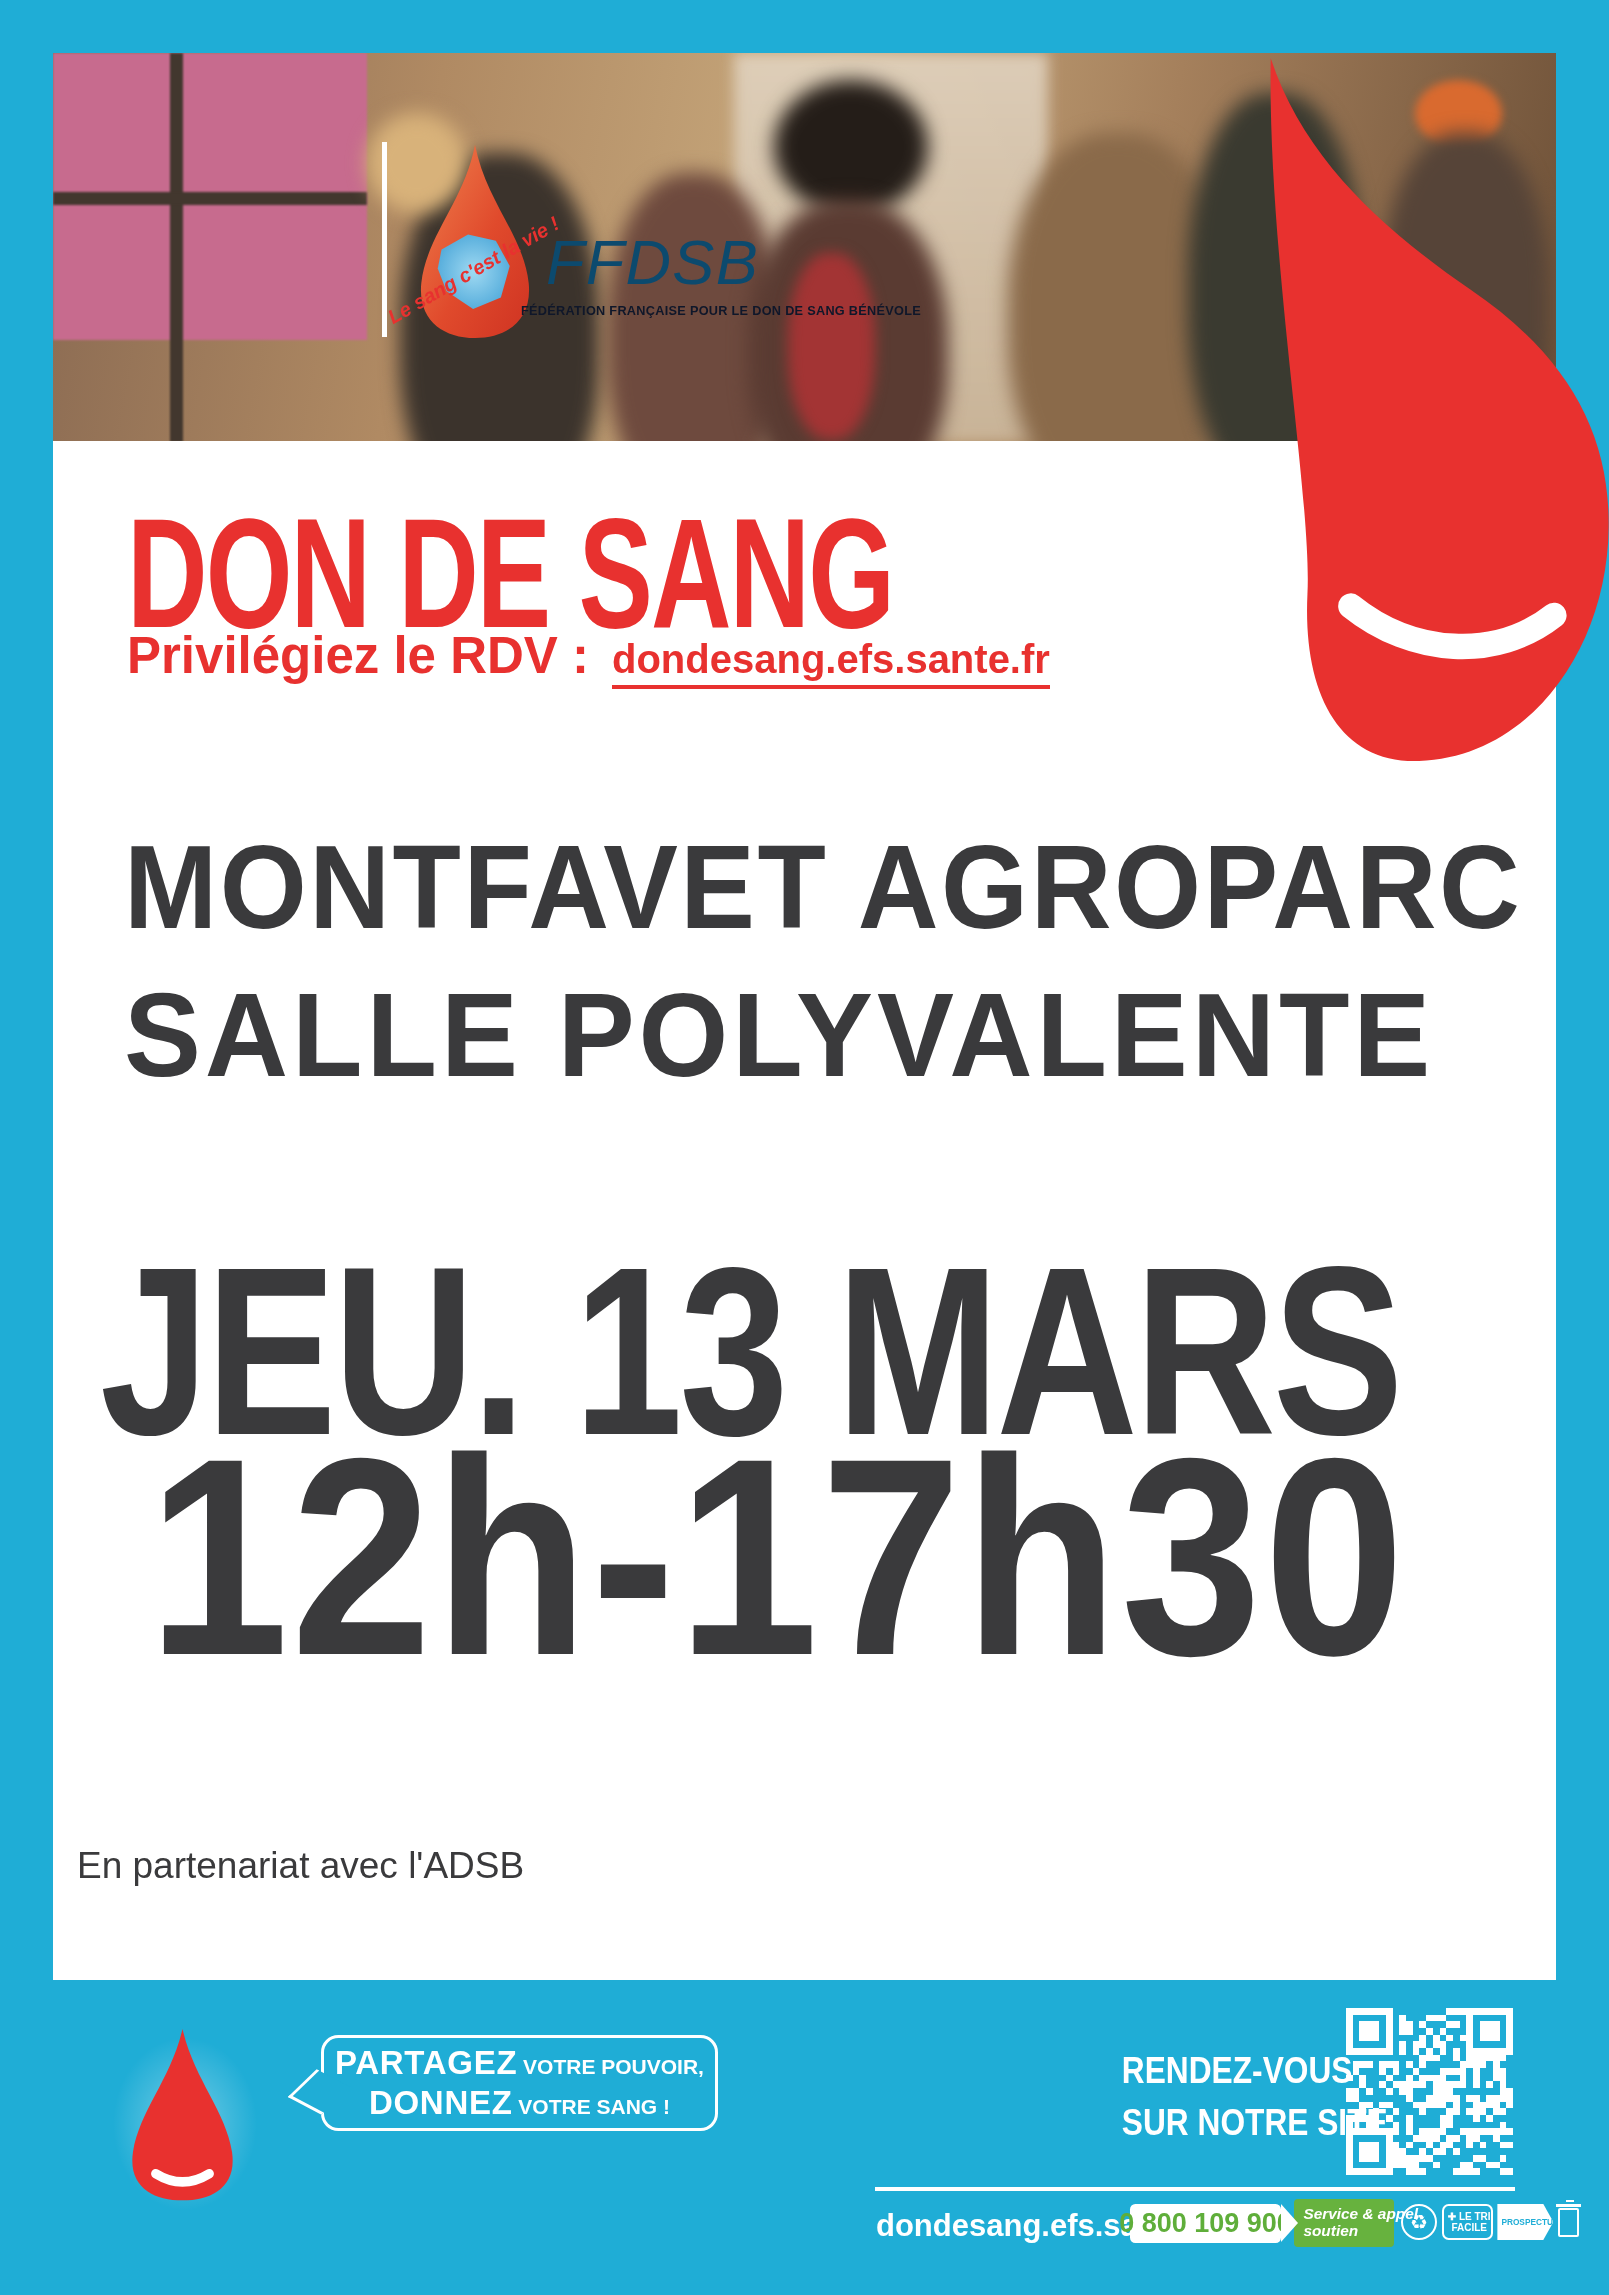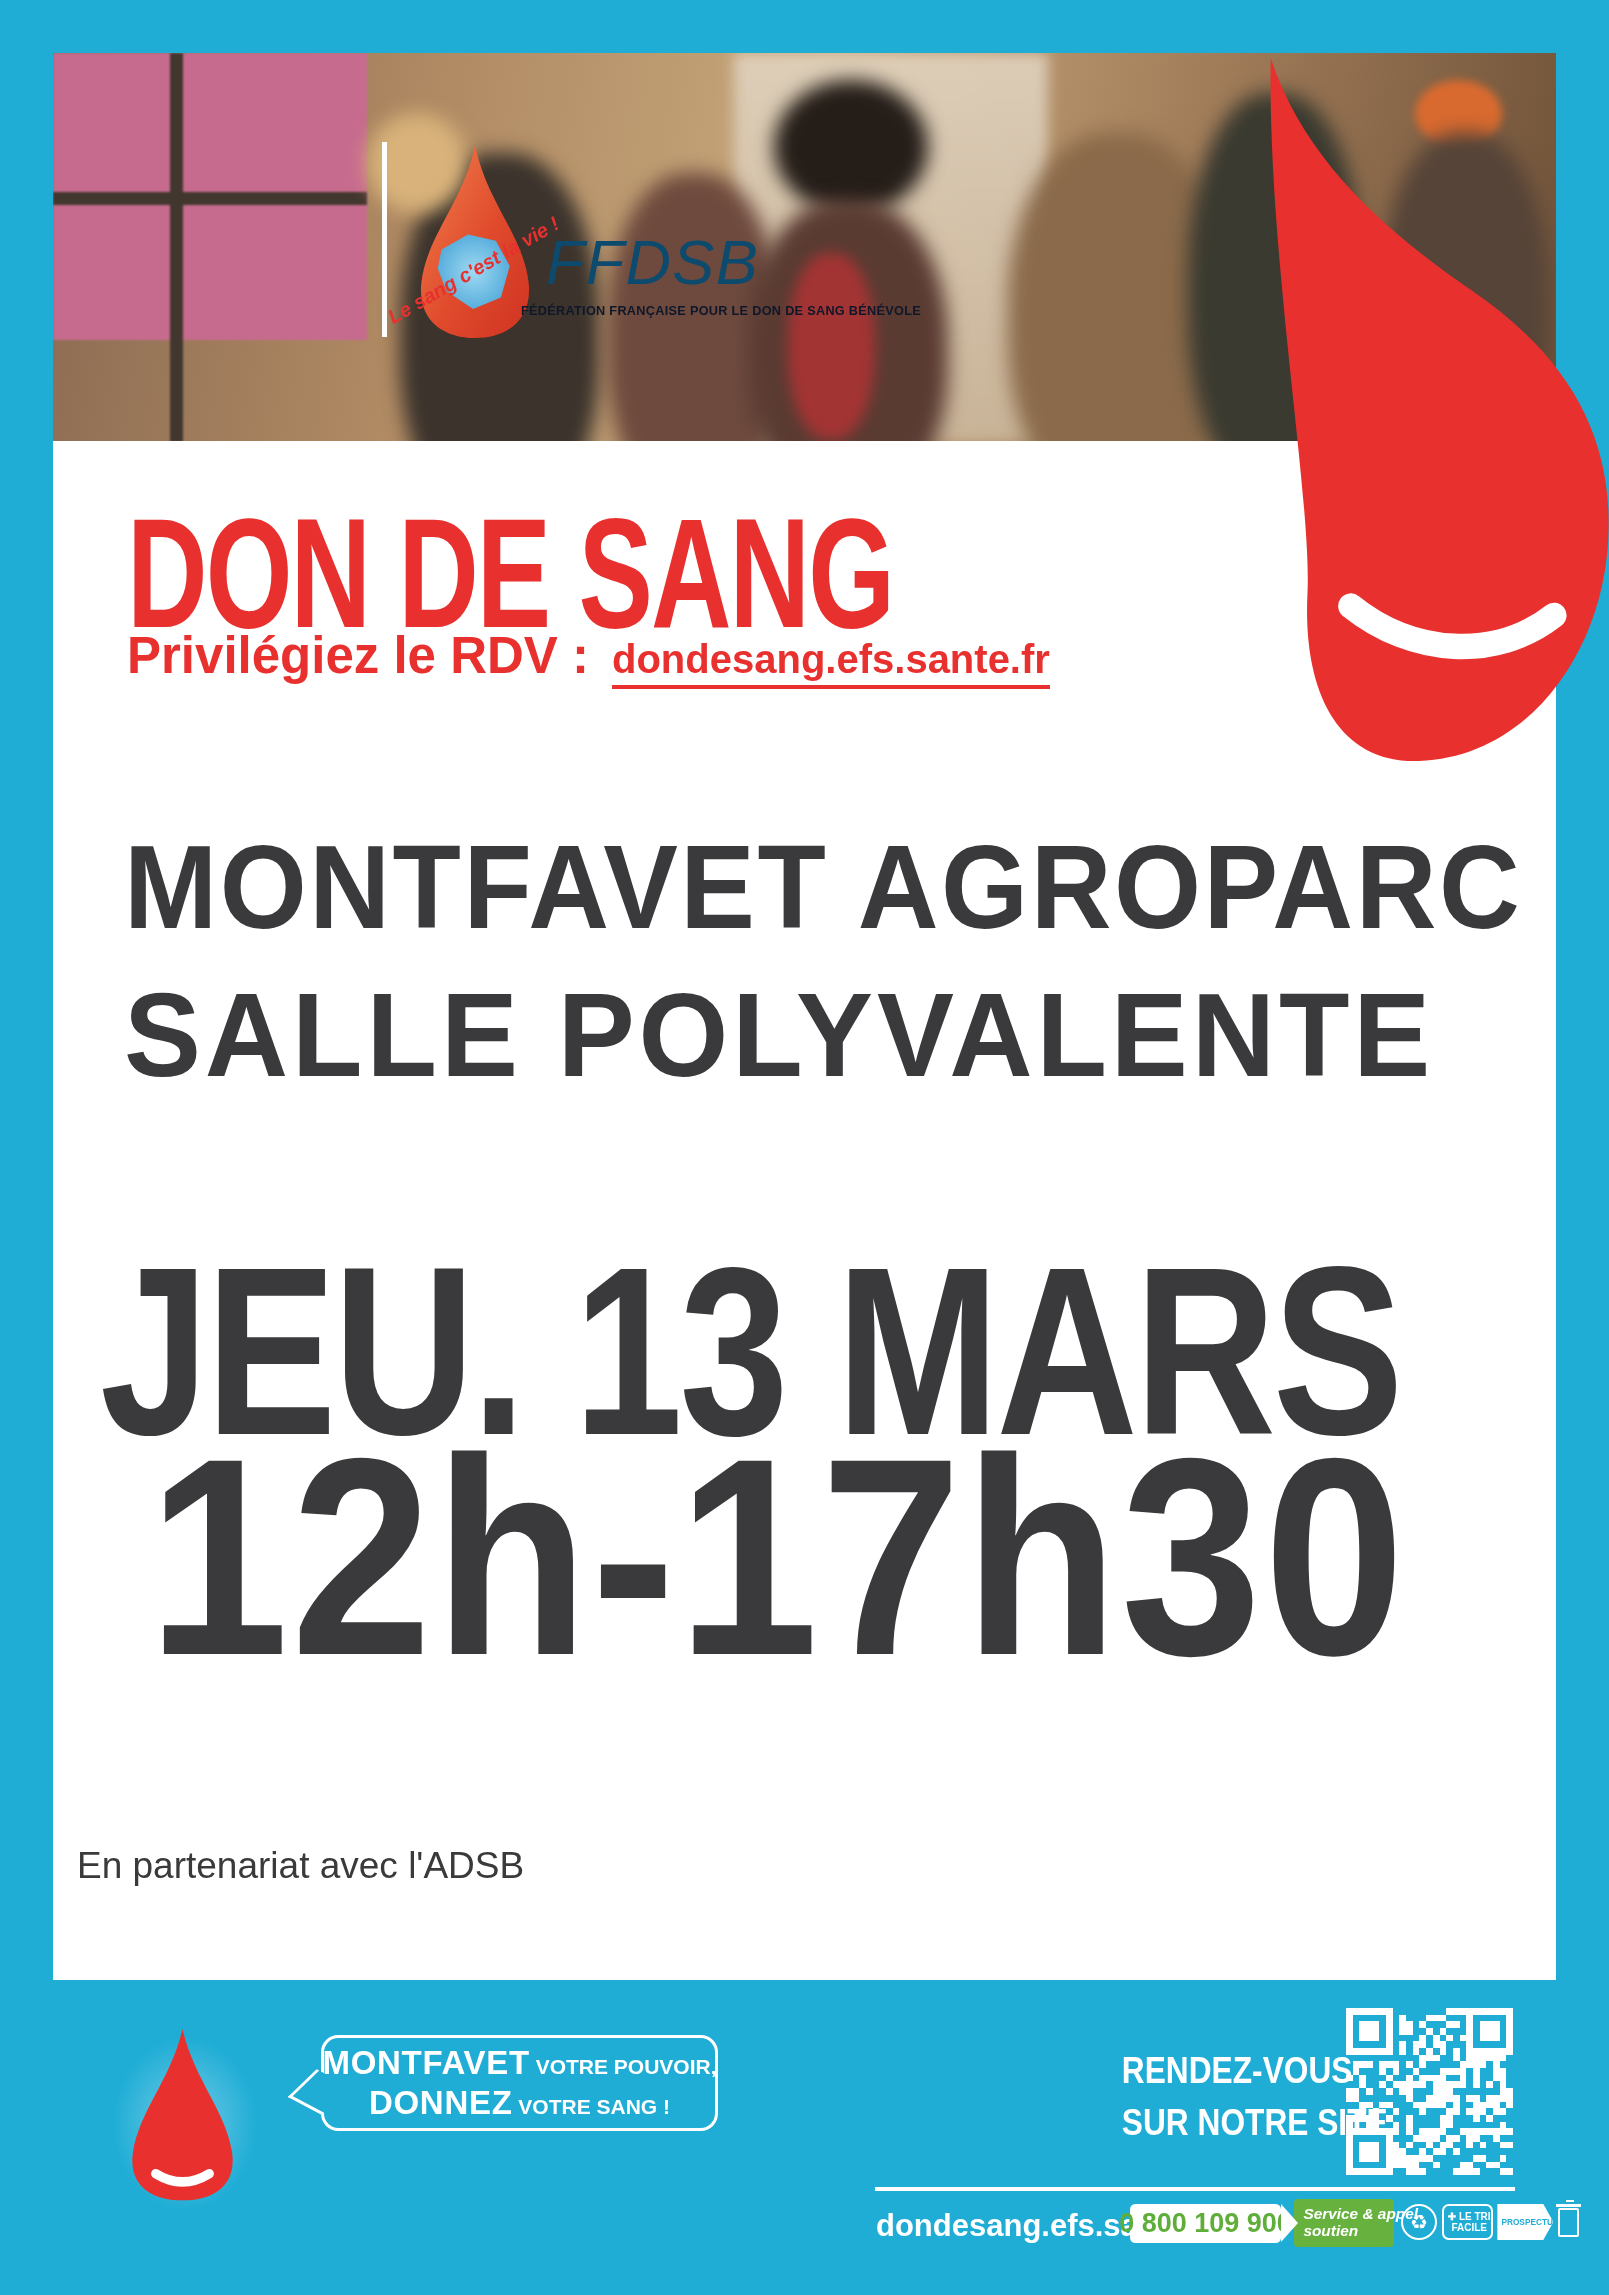--- a/index.html
+++ b/index.html
@@ -156,21 +156,21 @@
   <div class="partner-left">En partenariat avec l'ADSB</div>
 
   <div class="drop-glow"></div>
   <svg class="small-drop" viewBox="0 0 200 280">
     <path d="M100,6 C118,85 168,135 178,200 C186,255 146,276 100,276 C54,276 14,255 22,200 C32,135 82,85 100,6 Z" fill="#e8312f"></path>
     <path d="M58,234 Q100,260 142,234" fill="none" stroke="#ffffff" stroke-width="15" stroke-linecap="round"></path>
   </svg>
 
   <div class="bubble">
     <div class="bubble-tail"></div>
-    <div class="l"><span class="strong">MONTFAVET</span><span class="rest"> VOTRE POUVOIR,</span></div>
+    <div class="l"><span class="strong">PARTAGEZ</span><span class="rest"> VOTRE POUVOIR,</span></div>
     <div class="l"><span class="strong">DONNEZ</span><span class="rest"> VOTRE SANG !</span></div>
   </div>
 
   <div class="site-cta">
     <div>RENDEZ-VOUS</div>
     <div>SUR NOTRE SITE</div>
   </div>
 
   <div class="qr">
       <div class="on"></div>

